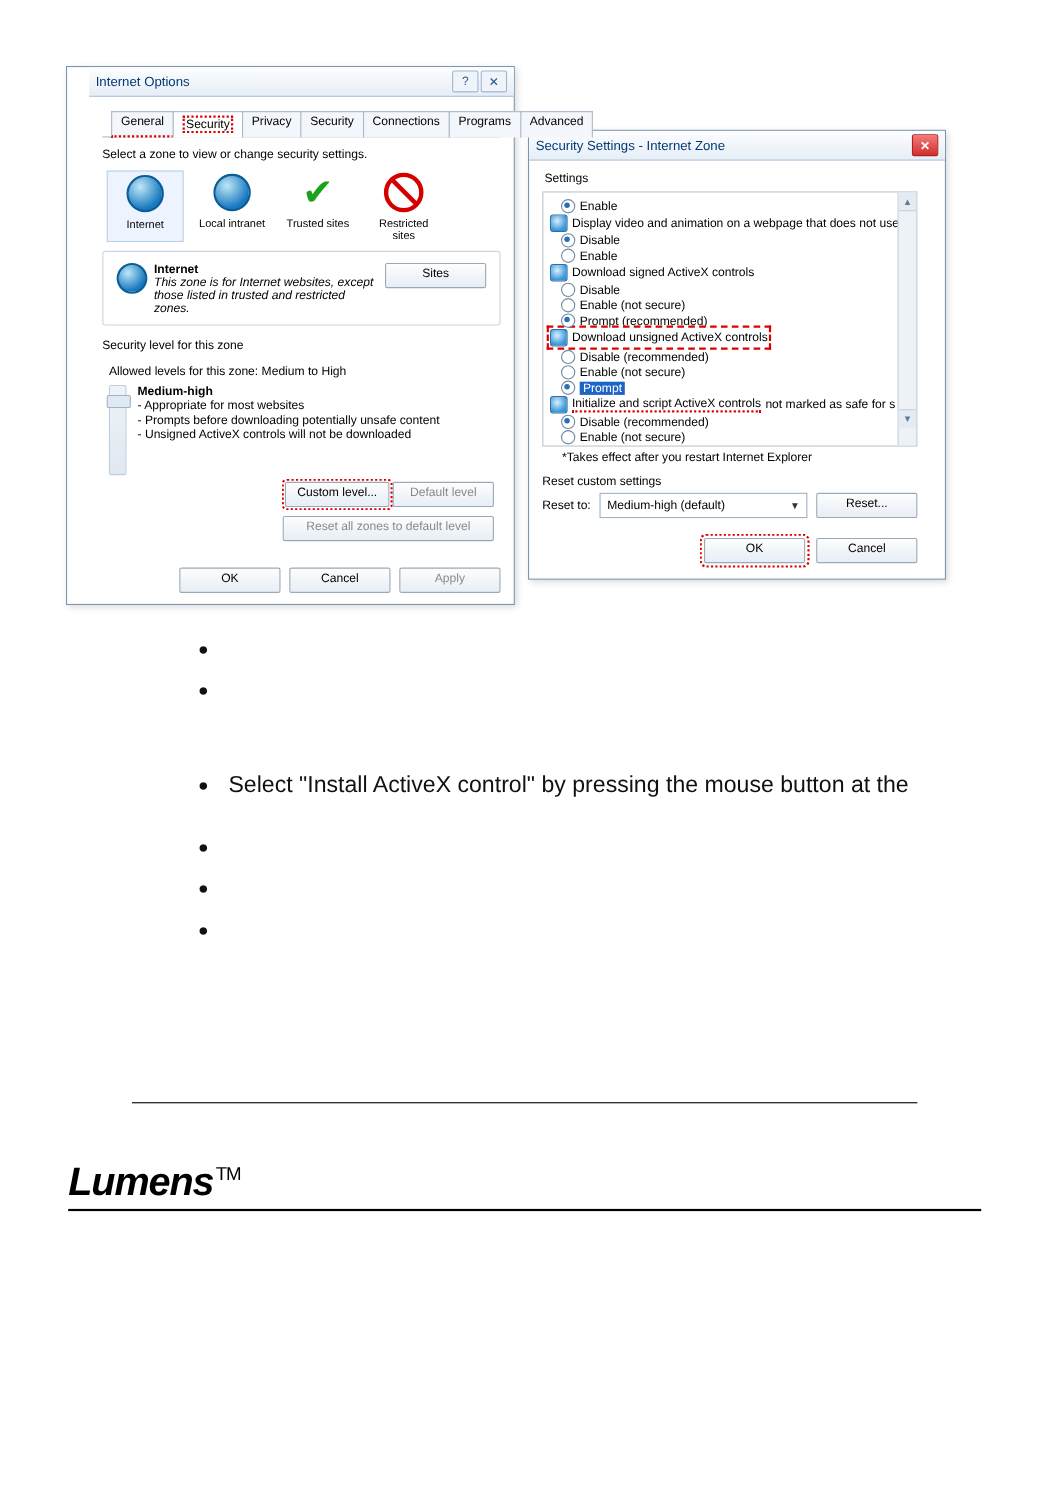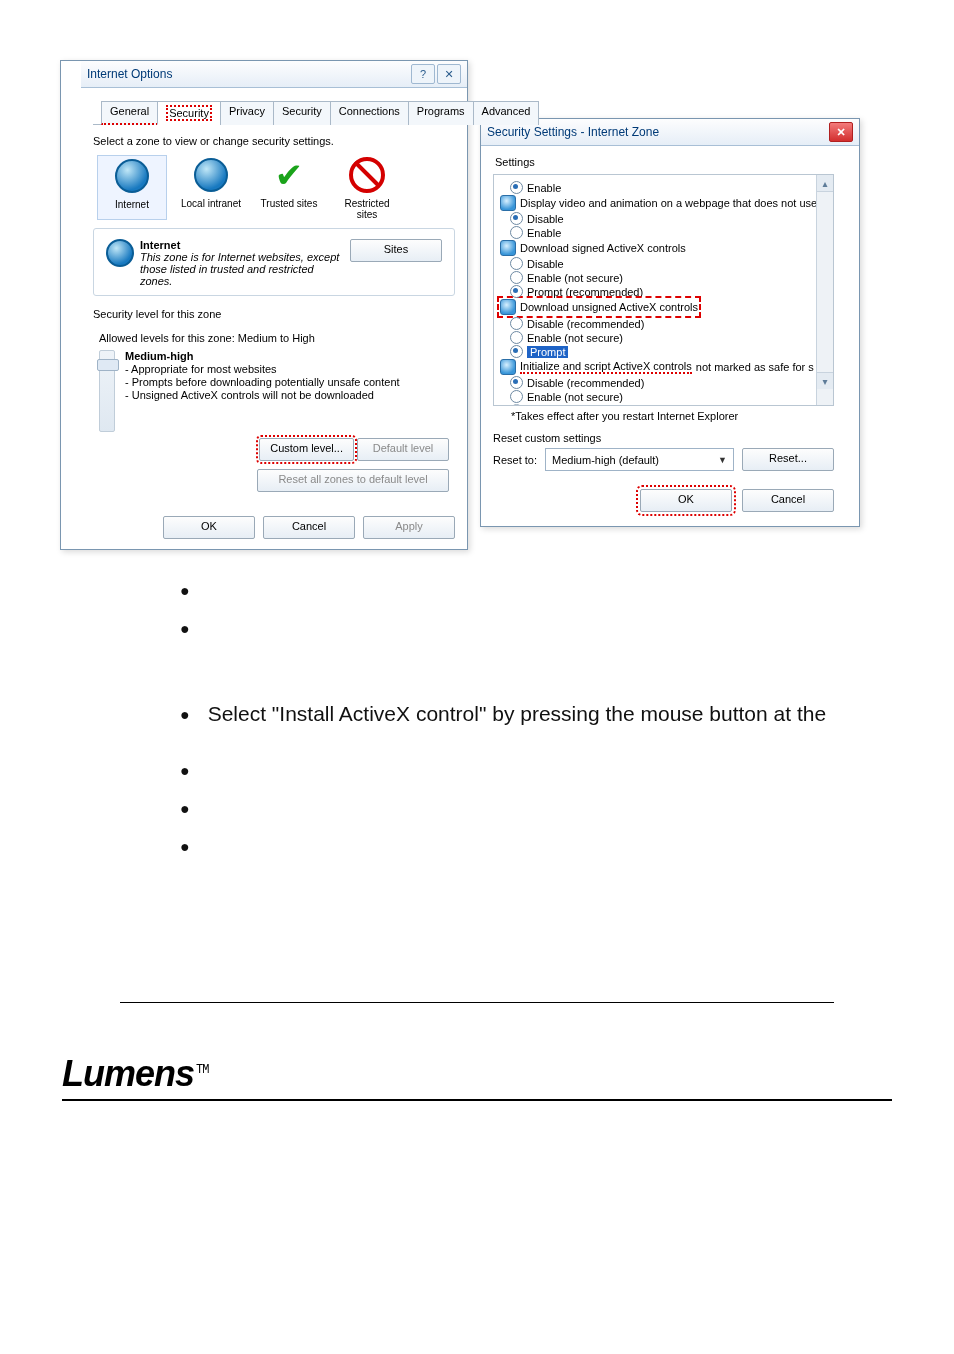--- a/index.html
+++ b/index.html
@@ -64,21 +64,21 @@
   .combo .caret{font-size:9px;color:#333;}
   .ss-foot{display:flex;justify-content:flex-end;gap:10px;margin-top:18px;}
   .ok-red{outline:2px dotted #d00;outline-offset:2px;}
   
   .body-text{margin:28px 0 0 120px;font-family:Arial,sans-serif;font-size:21px;color:#111;}
   .body-text .bullet{display:flex;margin:12px 0;}
   .body-text .dot{font-size:16px;line-height:26px;margin-right:18px;}
   .hline{border:none;border-top:1px solid #000;margin:110px 120px 0 120px;}
   .logo-wrap{border-bottom:2px solid #000;padding:0 0 4px 0;margin:50px 62px 20px 62px;}
   .logo{font-family:Arial,sans-serif;font-size:36px;font-weight:900;font-style:italic;letter-spacing:-1px;}
-  .tm{font-size:12px;font-weight:normal;vertical-align:super;margin-left:2px;font-style:normal;font-family:Liberation Mono, monospace;}
+  .tm{font-size:17px;font-weight:normal;vertical-align:super;margin-left:2px;font-style:normal;}
 </style>
 </head>
 <body>
 
 <div class="page">
   <div class="dialogs">
 
     <div class="dialog io">
       <div class="titlebar">
         <span>Internet Options</span>

